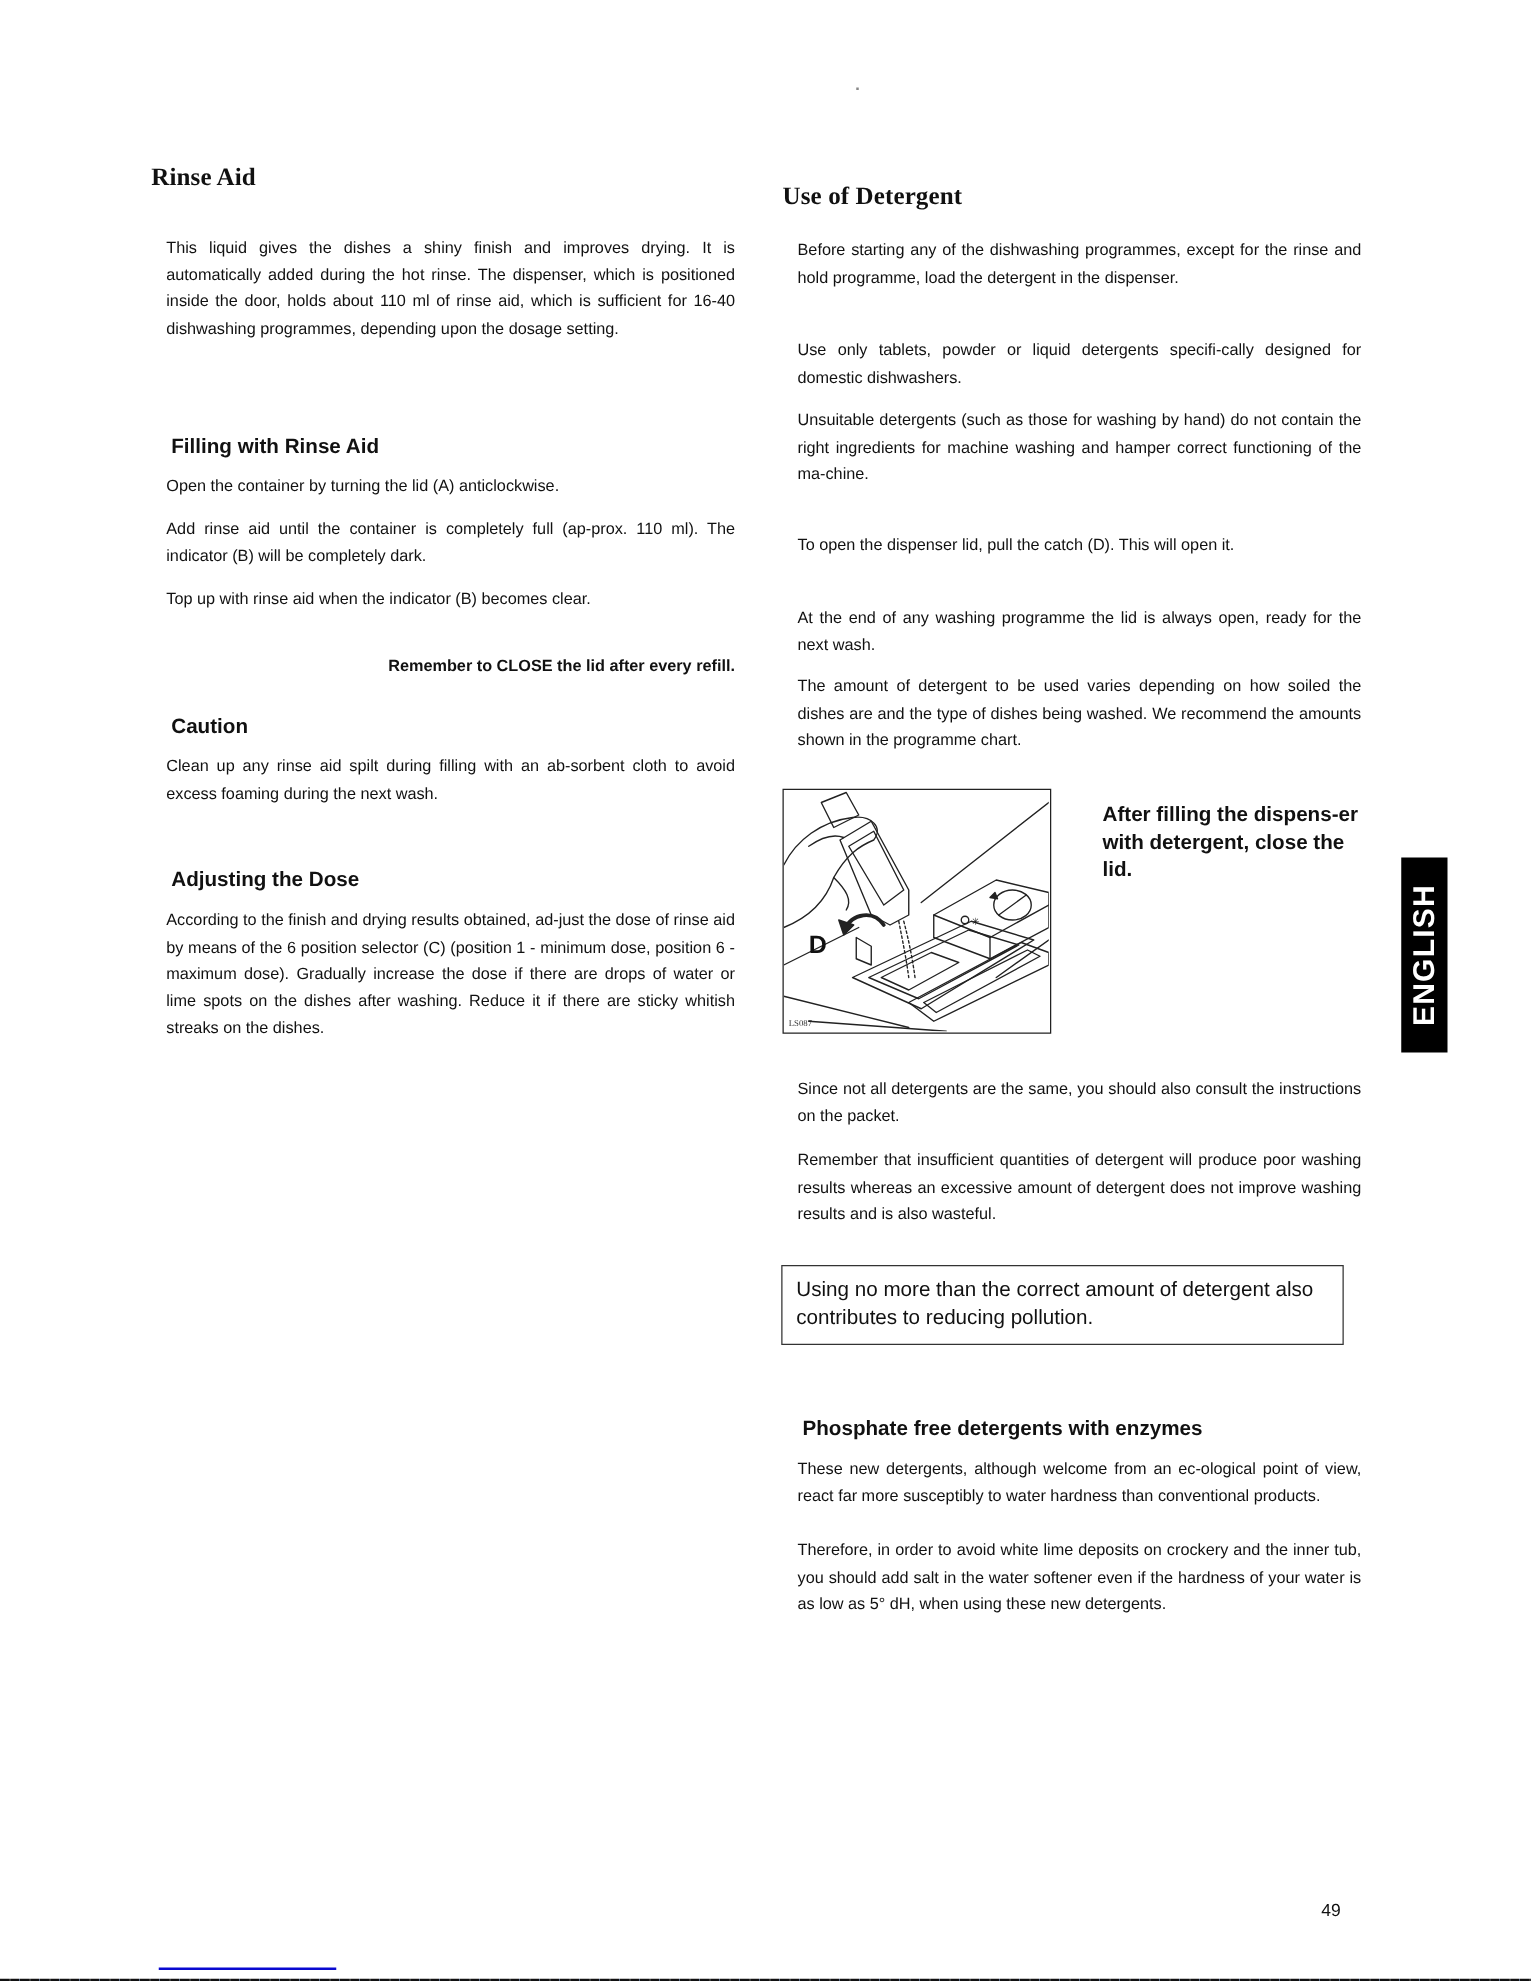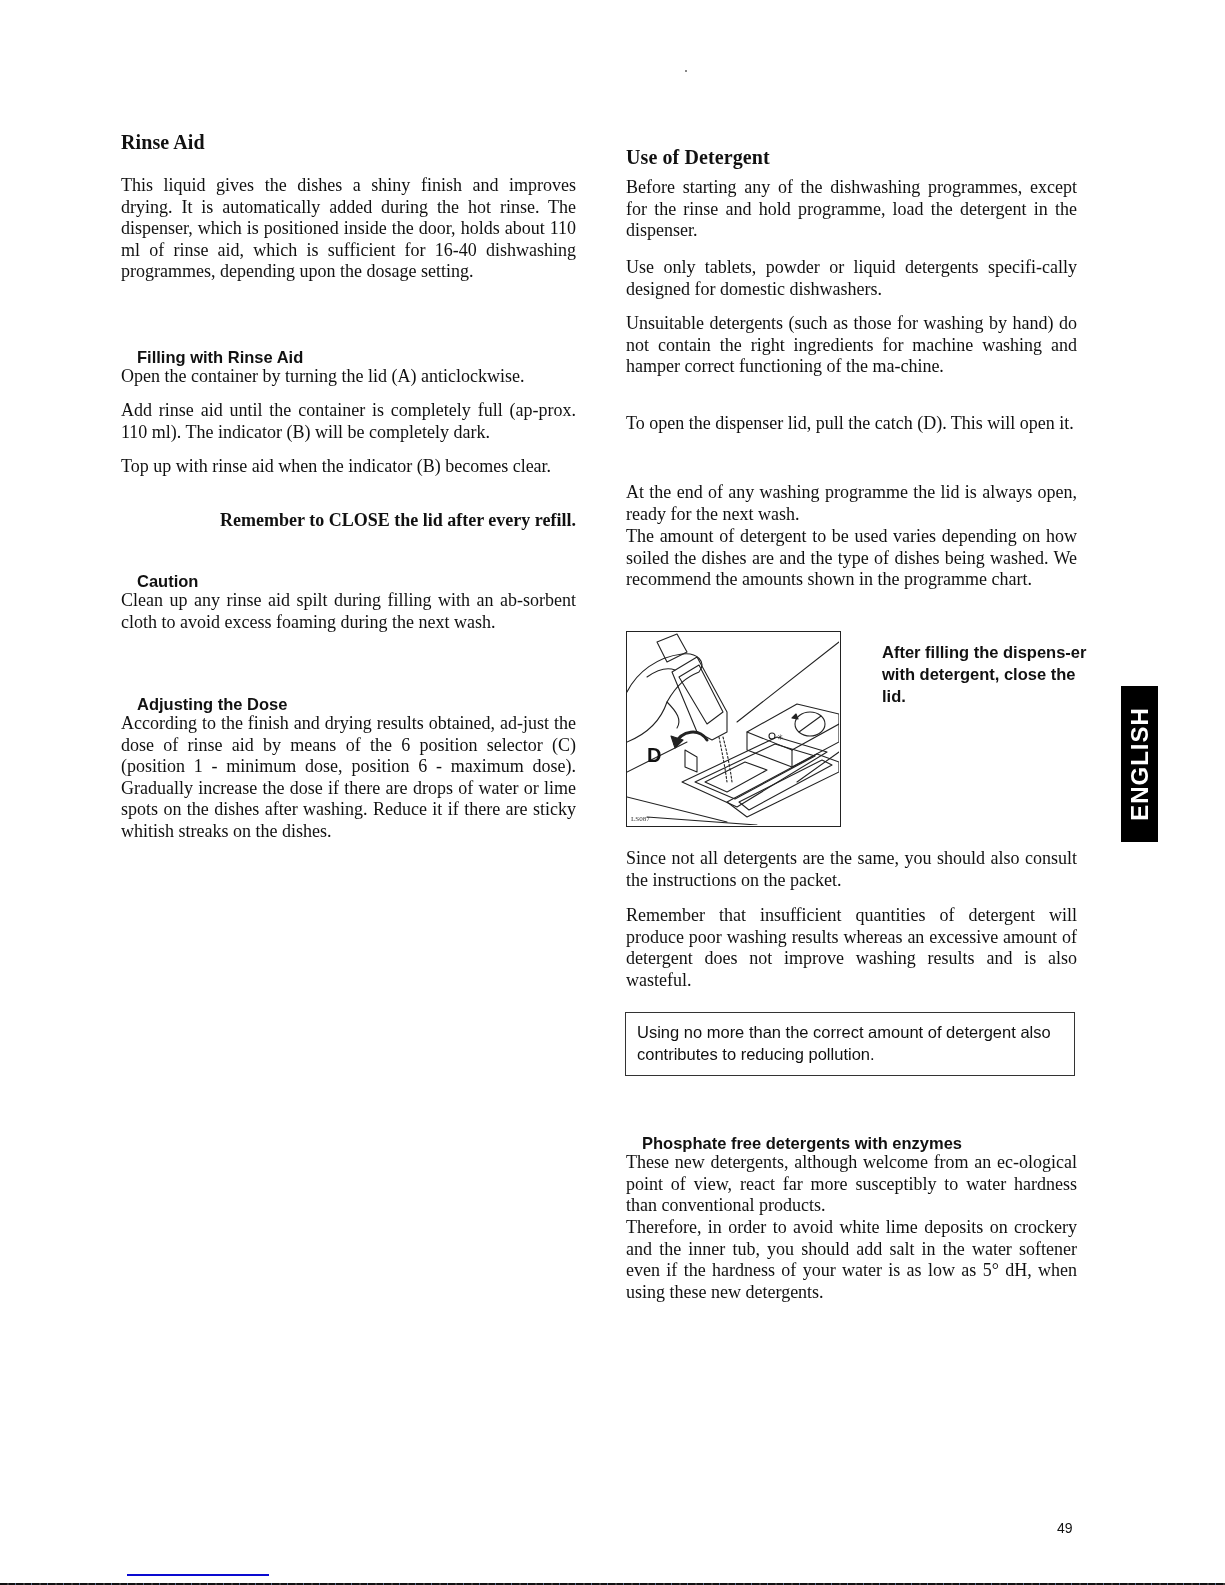--- a/index.html
+++ b/index.html
@@ -27,26 +27,25 @@
     }
     .h2 {
       position: absolute;
       font-weight: bold;
       font-size: 16.5px;
       line-height: 20px;
       margin: 16px;
     }
     .p {
       position: absolute;
-      font-size: 18px;
+      font-size: 13px;
       line-height: 21.6px;
-      margin: 0;
+      margin: 12px;
       text-align: justify;
       hyphens: none;
-      font-family: Liberation Serif, serif;
     }
     .bold { font-weight: bold; }
 
     
     .figure {
       position: absolute;
       left: 626px;
       top: 631px;
       width: 215px;
       height: 196px;
@@ -155,21 +154,21 @@
 
 <h2 class="h2" style="left:121px; top:678px;">Adjusting the Dose</h2>
 <p class="p" style="left:121px; top:713px; width:455px;">According to the finish and drying results obtained, ad-just the dose of rinse aid by means of the 6 position selector (C) (position 1 - minimum dose, position 6 - maximum dose). Gradually increase the dose if there are drops of water or lime spots on the dishes after washing. Reduce it if there are sticky whitish streaks on the dishes.</p>
 
 <h1 class="h1" style="left:626px; top:145px;">Use of Detergent</h1>
 
 <p class="p" style="left:626px; top:177px; width:451px;">Before starting any of the dishwashing programmes, except for the rinse and hold programme, load the detergent in the dispenser.</p>
 <p class="p" style="left:626px; top:257px; width:451px;">Use only tablets, powder or liquid detergents specifi-cally designed for domestic dishwashers.</p>
 <p class="p" style="left:626px; top:313px; width:451px;">Unsuitable detergents (such as those for washing by hand) do not contain the right ingredients for machine washing and hamper correct functioning of the ma-chine.</p>
 <p class="p" style="left:626px; top:413px; width:451px;">To open the dispenser lid, pull the catch (D). This will open it.</p>
-<p class="p" style="left:626px; top:482px; width:451px;">At the end of any washing programme the lid is always open, ready for the next wash.</p>
+<p class="p" style="left:626px; top:471px; width:451px;">At the end of any washing programme the lid is always open, ready for the next wash.</p>
 <p class="p" style="left:626px; top:526px; width:451px;">The amount of detergent to be used varies depending on how soiled the dishes are and the type of dishes being washed. We recommend the amounts shown in the programme chart.</p>
 
 <div class="figure">
   <svg width="212" height="193" viewBox="0 0 212 193">
     <g fill="none" stroke="#222" stroke-width="1.1" stroke-linejoin="round" stroke-linecap="round">
 
       <line x1="110" y1="90" x2="212" y2="10"></line>
       <line x1="170" y1="150" x2="212" y2="120"></line>
       <line x1="0" y1="140" x2="60" y2="110"></line>
       <line x1="0" y1="165" x2="100" y2="190"></line>

